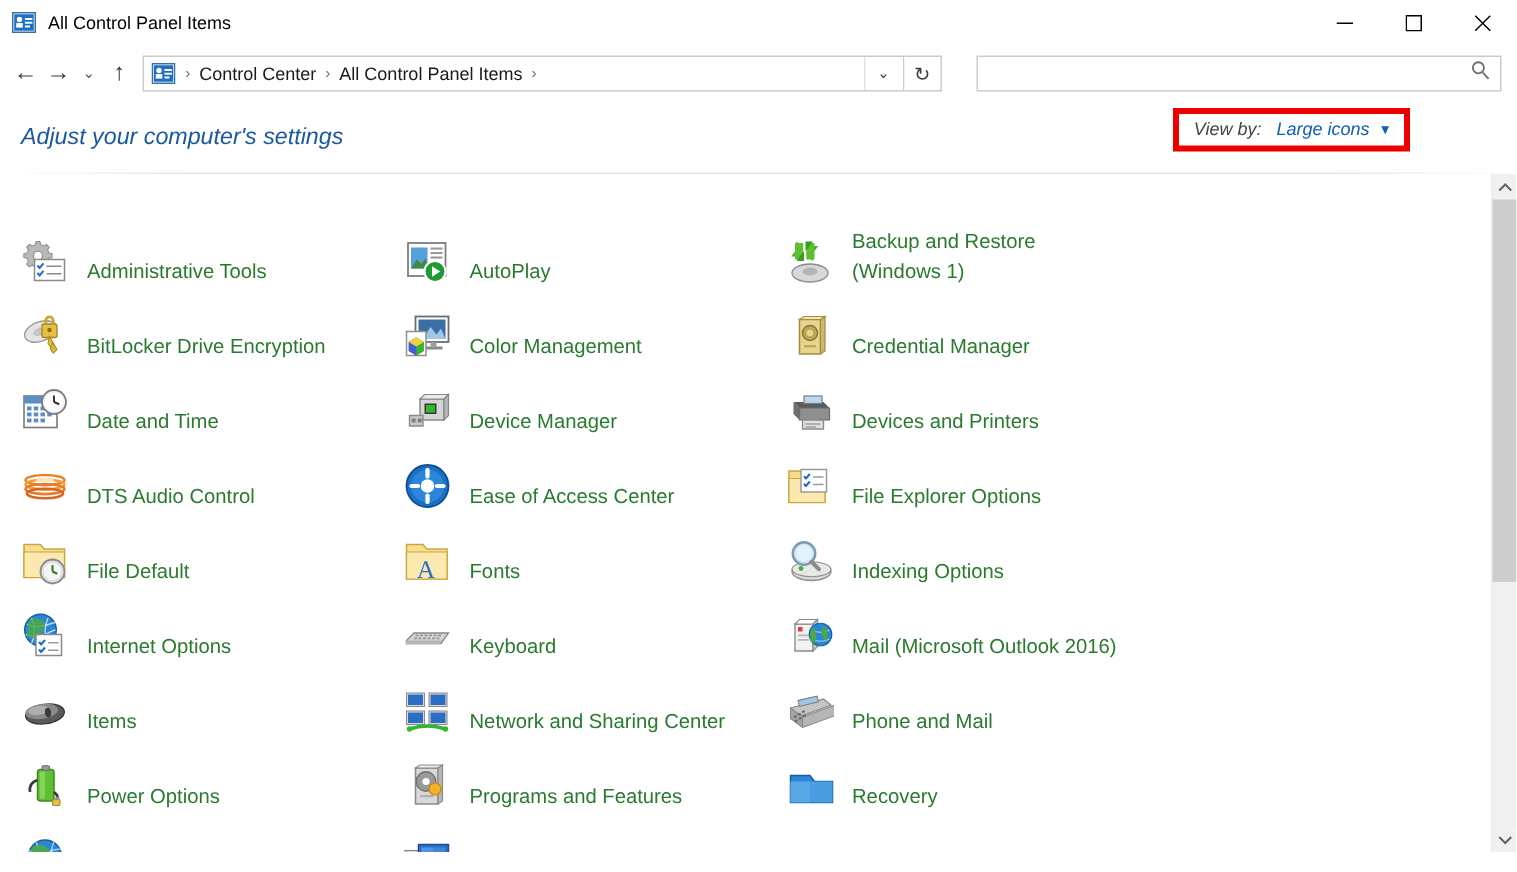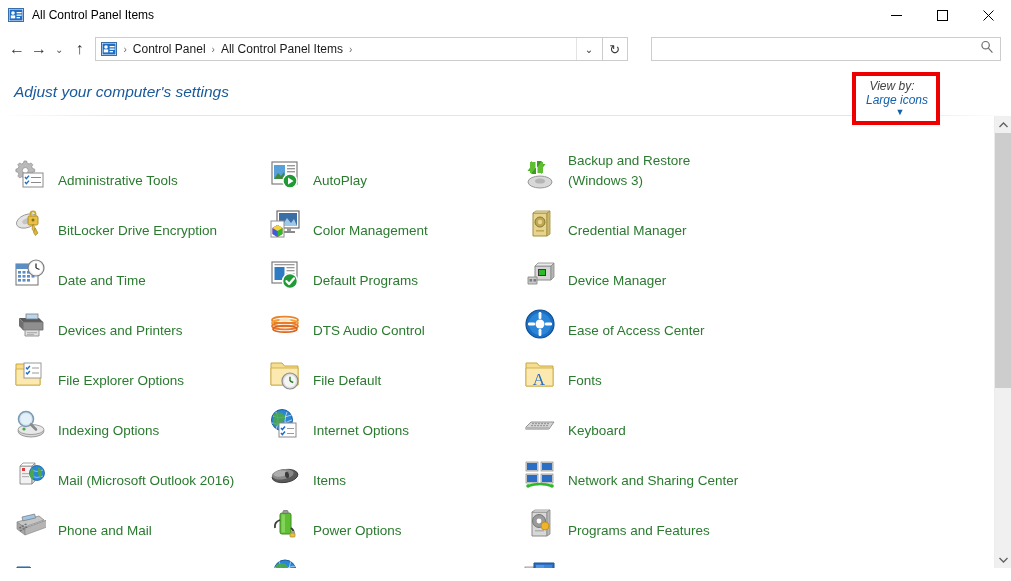--- a/index.html
+++ b/index.html
@@ -142,21 +142,20 @@
   }
   .viewby-wrap {
     position: absolute;
     right: 71px;
     top: 4px;
     border: 4px solid #ee0000;
     padding: 3px 8px 4px 10px;
     display: flex;
     align-items: center;
     background: #ffffff;
-    flex-direction: column;
   }
   .viewby-label {
     font-size: 12px;
     color: #444444;
     margin-right: 10px;
     white-space: nowrap;
   }
   .viewby-value {
     font-size: 12px;
     color: #1160ab;
@@ -288,21 +287,21 @@
         <rect x="0.5" y="1.5" width="15" height="13" fill="#ffffff" stroke="#3a6ea5"></rect>
         <rect x="1.5" y="2.5" width="13" height="11" fill="#1e6fc4"></rect>
         <circle cx="5" cy="6" r="1.8" fill="#ffffff"></circle>
         <rect x="2.8" y="8.4" width="4.4" height="3" fill="#ffffff"></rect>
         <rect x="8.6" y="5" width="5" height="1.3" fill="#ffffff"></rect>
         <rect x="8.6" y="7.5" width="5" height="1.3" fill="#ffffff"></rect>
         <rect x="8.6" y="10" width="3.4" height="1.3" fill="#ffffff"></rect>
       </svg>
     </span>
     <span class="crumb-sep">›</span>
-    <span class="crumb">Control Panel</span>
+    <span class="crumb">Control Center</span>
     <span class="crumb-sep">›</span>
     <span class="crumb">All Control Panel Items</span>
     <span class="crumb-sep">›</span>
     <span class="addr-spacer"></span>
     <span class="addr-dropdown">⌄</span>
   </div>
 
   <div class="refresh-btn">↻</div>
 
   <div class="searchbox">
@@ -372,21 +371,21 @@
           <ellipse cx="16" cy="24" rx="12" ry="6" fill="#d8d8d8" stroke="#8f8f8f" stroke-width="0.9"></ellipse>
           <ellipse cx="16" cy="23" rx="5" ry="2.6" fill="#b5b5b5"></ellipse>
           <path d="M7 3 l0 10 -3.5 0 6-8z" fill="#4caf2a"></path>
           <path d="M6 4 l5.5 0 0 11 -5.5 0z" fill="#5fbf33"></path>
           <path d="M12 16 l-5 0 4.5-6 0.5 0z" fill="#3e9a20"></path>
           <path d="M18 16 l0-10 3.5 0 -6 8z" fill="#4caf2a"></path>
           <path d="M19 15 l-5.5 0 0-11 5.5 0z" fill="#5fbf33"></path>
           <path d="M13 3 l5 0 -4.5 6 -0.5 0z" fill="#3e9a20"></path>
         </svg>
       </span>
-      <span class="cp-label">Backup and Restore (Windows 3)</span>
+      <span class="cp-label">Backup and Restore (Windows 1)</span>
     </div>
 
     <div class="cp-item">
       <span class="cp-icon">
         <svg width="32" height="32" viewBox="0 0 32 32">
           <ellipse cx="13" cy="13" rx="11" ry="6.5" fill="#e4e4e4" stroke="#9a9a9a" stroke-width="0.9" transform="rotate(-20 13 13)"></ellipse>
           <ellipse cx="13" cy="13" rx="5" ry="2.6" fill="#c4c4c4" transform="rotate(-20 13 13)"></ellipse>
           <rect x="14" y="8" width="10" height="9" rx="1.4" fill="#e8c045" stroke="#a88820" stroke-width="0.9"></rect>
           <path d="M16.5 8 v-2.2 a2.5 2.5 0 0 1 5 0 V8" fill="none" stroke="#c9a62c" stroke-width="1.8"></path>
           <circle cx="19" cy="12" r="1.5" fill="#8a6d12"></circle>
@@ -449,38 +448,20 @@
           </g>
           <circle cx="22" cy="10" r="8" fill="#f2f2f2" stroke="#7d7d7d" stroke-width="1.2"></circle>
           <circle cx="22" cy="10" r="6.2" fill="#ffffff"></circle>
           <line x1="22" y1="10" x2="22" y2="5.6" stroke="#333" stroke-width="1.3"></line>
           <line x1="22" y1="10" x2="25.5" y2="11.5" stroke="#333" stroke-width="1.3"></line>
         </svg>
       </span>
       <span class="cp-label">Date and Time</span>
     </div>
 
-    <div class="cp-item">
-      <span class="cp-icon">
-        <svg width="32" height="32" viewBox="0 0 32 32">
-          <rect x="3" y="4" width="25" height="21" fill="#ffffff" stroke="#7d7d7d" stroke-width="1.2"></rect>
-          <rect x="5.5" y="9" width="10" height="13" fill="#2e7bc4"></rect>
-          <g fill="#9a9a9a">
-            <rect x="5.5" y="6" width="20" height="1.3"></rect>
-            <rect x="17.5" y="9" width="8" height="1.3"></rect>
-            <rect x="17.5" y="12" width="8" height="1.3"></rect>
-            <rect x="17.5" y="15" width="8" height="1.3"></rect>
-            <rect x="17.5" y="18" width="6" height="1.3"></rect>
-          </g>
-          <circle cx="21" cy="23" r="7.5" fill="#1f9a35" stroke="#ffffff" stroke-width="1.5"></circle>
-          <path d="M17.5 23.2 l2.6 2.8 4.8-5.6" fill="none" stroke="#ffffff" stroke-width="2.3" stroke-linecap="round" stroke-linejoin="round"></path>
-        </svg>
-      </span>
-      <span class="cp-label">Default Programs</span>
-    </div>
 
     <div class="cp-item">
       <span class="cp-icon">
         <svg width="32" height="32" viewBox="0 0 32 32">
           <path d="M11 8 l16 0 0 14 -16 0z" fill="#d5d5d5" stroke="#8a8a8a" stroke-width="1"></path>
           <path d="M11 8 l3-3 16 0 -3 3z" fill="#eaeaea" stroke="#8a8a8a" stroke-width="0.8"></path>
           <path d="M27 8 l3-3 0 14 -3 3z" fill="#b5b5b5" stroke="#8a8a8a" stroke-width="0.8"></path>
           <rect x="14" y="11" width="8" height="7" fill="#3a3a3a"></rect>
           <rect x="15" y="12" width="6" height="5" fill="#2db82d"></rect>
           <path d="M4 19 l9 0 0 7 -9 0z" fill="#c9c9c9" stroke="#8a8a8a" stroke-width="0.9"></path>

